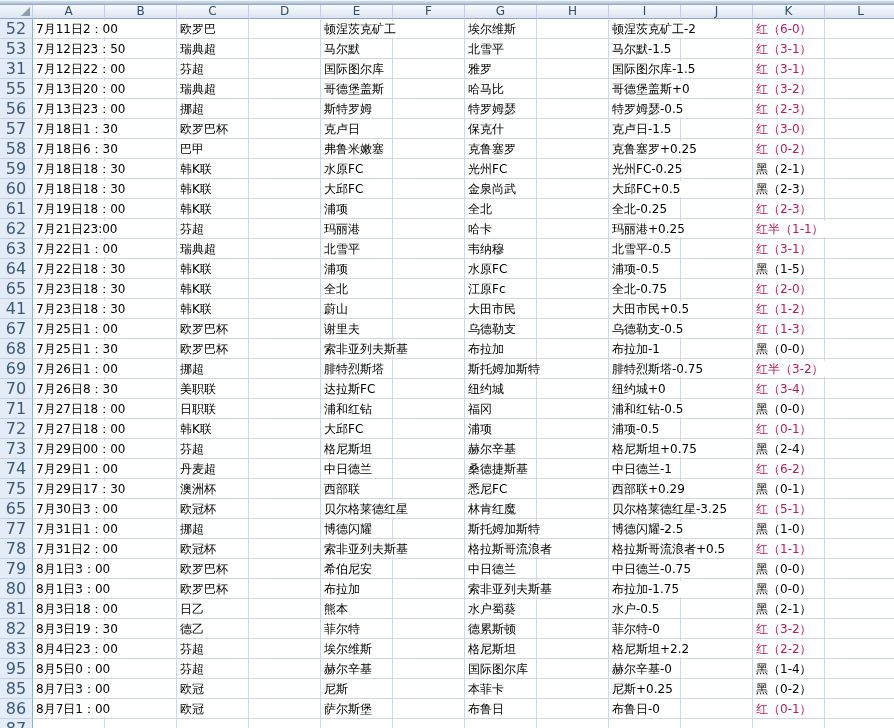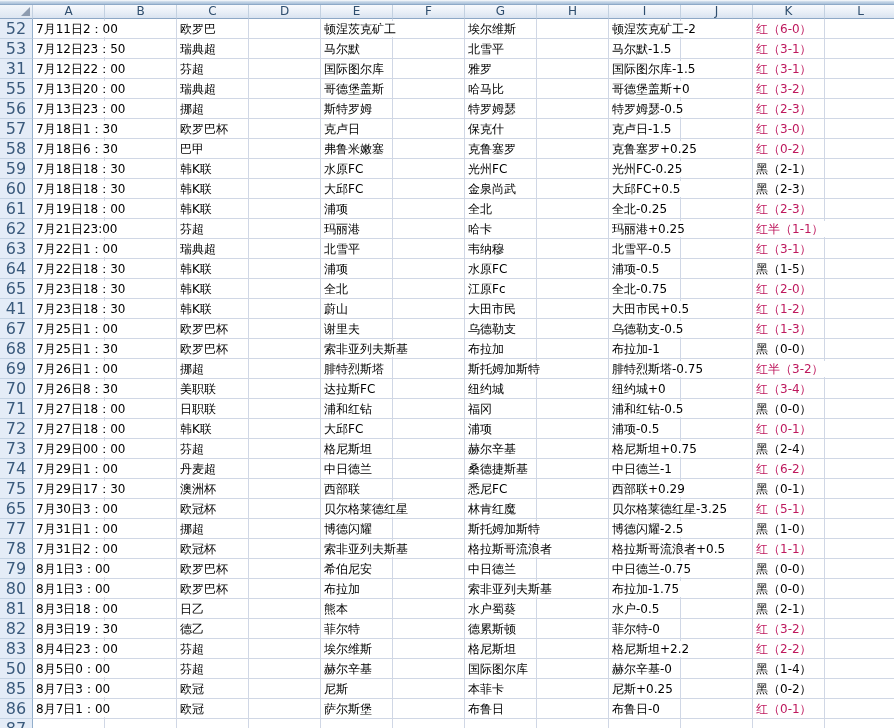--- a/index.html
+++ b/index.html
@@ -560,21 +560,21 @@
     <td class="c"><span class="cv">埃尔维斯</span></td>
     <td class="c"></td>
     <td class="c"><span class="cv">格尼斯坦</span></td>
     <td class="c"></td>
     <td class="c"><span class="cv">格尼斯坦+2.2</span></td>
     <td class="c"></td>
     <td class="c"><span class="cv res-red">红（2-2）</span></td>
     <td class="c"></td>
   </tr>
       <tr>
-    <td class="rownum">50</td>
+    <td class="rownum">95</td>
     <td class="c"><span class="cv">8月5日0：00</span></td>
     <td class="c"></td>
     <td class="c"><span class="cv">芬超</span></td>
     <td class="c"></td>
     <td class="c"><span class="cv">赫尔辛基</span></td>
     <td class="c"></td>
     <td class="c"><span class="cv">国际图尔库</span></td>
     <td class="c"></td>
     <td class="c"><span class="cv">赫尔辛基-0</span></td>
     <td class="c"></td>

